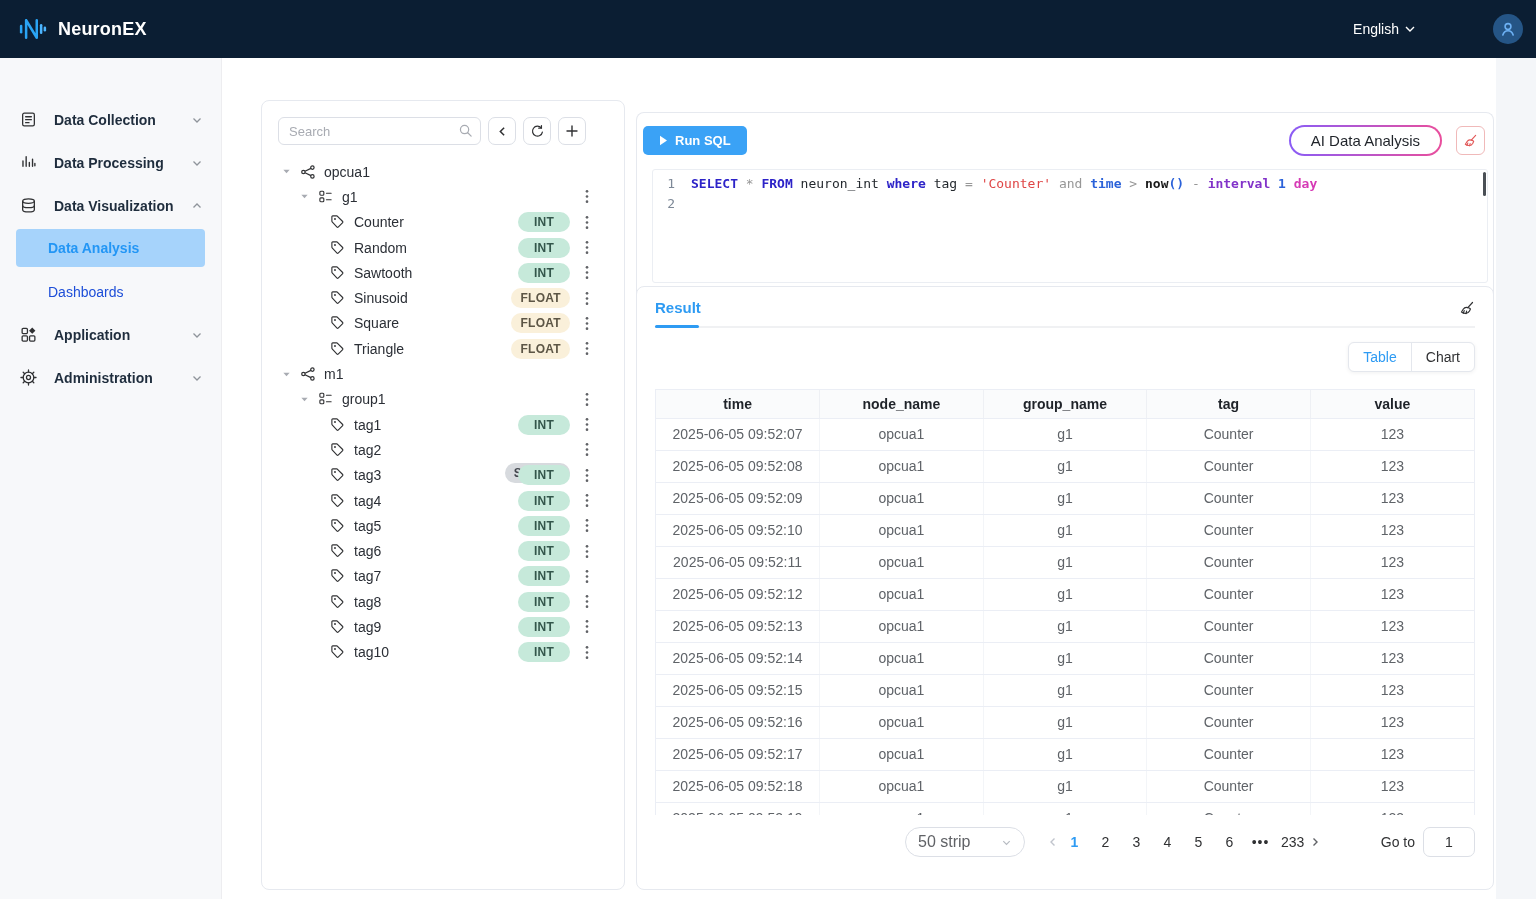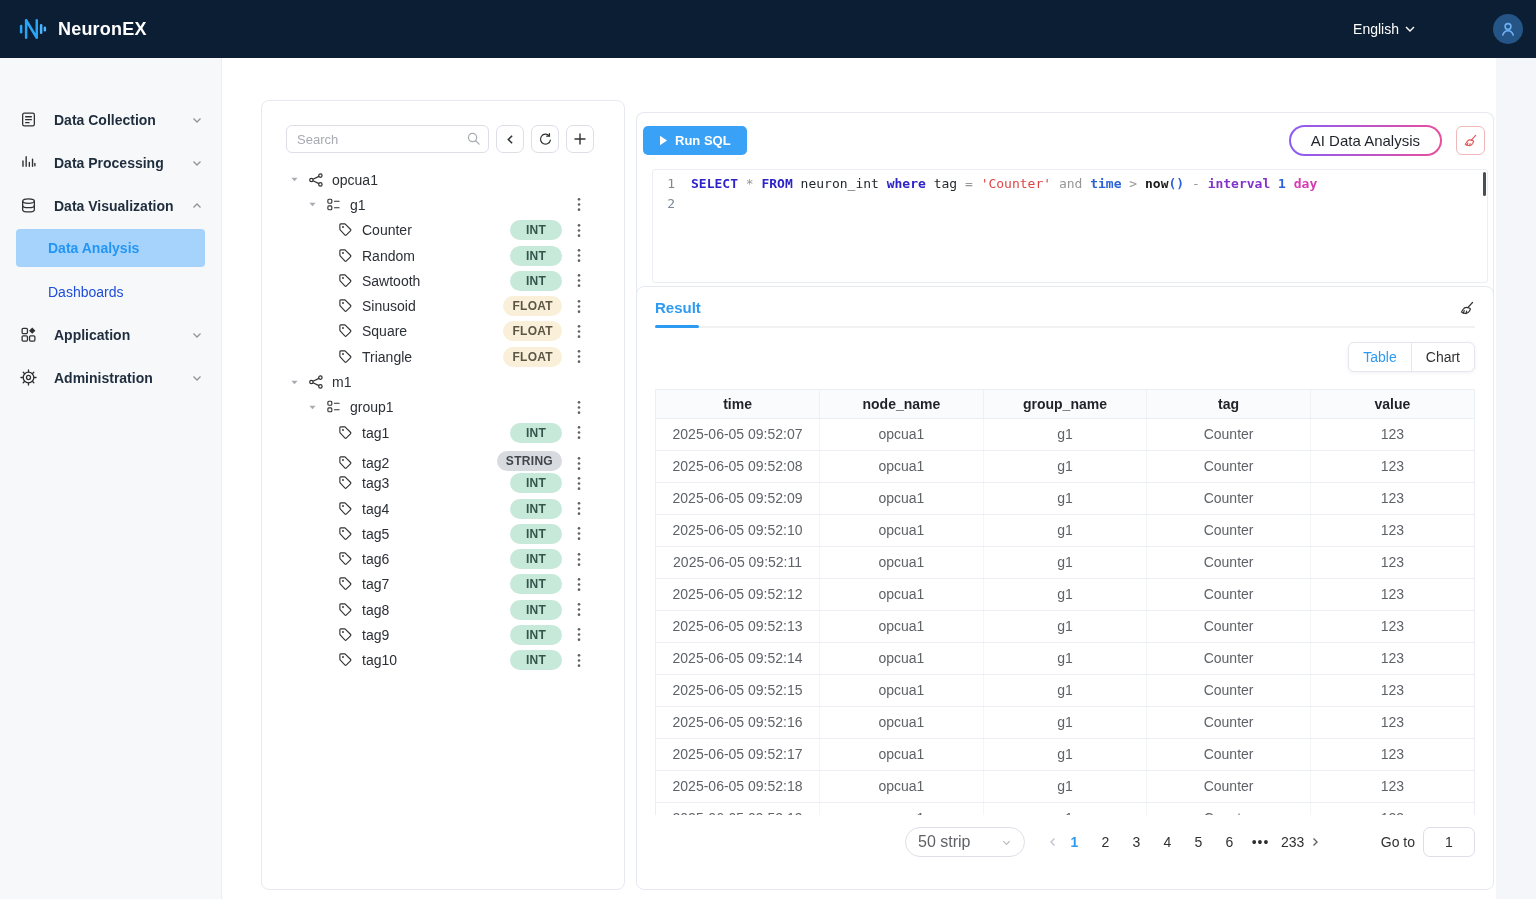--- a/index.html
+++ b/index.html
@@ -21,21 +21,21 @@
   .side-item .chev { margin-left:auto; color:#8f949b; display:flex; }
   .side-sub { height:43px; display:flex; align-items:center; padding-left:48px; font-size:14px; color:#1d4ed8; cursor:pointer; }
   .side-sub.active { height:38px; margin:2px 16px 3px 16px; padding-left:32px; border-radius:4px; background:#a6d3fb; color:#2396f5; font-weight:600; }
 
   .right-gutter { position:absolute; left:1496px; top:58px; width:40px; height:841px; background:#f4f6f9; }
   .gap-strip { position:absolute; left:636px; top:272px; width:858px; height:14px; background:#f1f3f6; }
 
   .card { position:absolute; background:#fff; border:1px solid #e6e9ef; border-radius:8px; }
 
   
-  .tree-card { left:261px; top:100px; width:364px; height:790px; padding:24px; }
+  .tree-card { left:261px; top:100px; width:364px; height:790px; padding:16px; }
   .tree-toolbar { display:flex; align-items:center; gap:7px; }
   .search-box { position:relative; width:203px; height:28px; }
   .search-box input { width:100%; height:100%; border:1px solid #dcdfe6; border-radius:6px; padding:0 28px 0 10px; font-size:13px; color:#303133; outline:none; font-family:"Liberation Sans",sans-serif; }
   .search-box input::placeholder { color:#a8abb2; }
   .search-box .sglass { position:absolute; right:8px; top:6px; color:#a8abb2; }
   .tool-btn { width:28px; height:28px; border:1px solid #dcdfe6; border-radius:7px; background:#fff; display:flex; align-items:center; justify-content:center; color:#303133; cursor:pointer; }
   .tree { margin-top:14px; }
   .tree-row { height:25.3px; display:flex; align-items:center; padding-right:14px; cursor:pointer; }
   .tree-row .caret { width:10px; display:flex; color:#a8abb2; margin-right:8px; flex:none; }
   .tree-row .nicon { width:16px; height:16px; display:flex; color:#303133; margin-right:8px; flex:none; }
@@ -480,21 +480,21 @@
       <span class="nlabel">tag1</span>
       <span class="badge INT">INT</span>
       <span class="kebab">
         <svg width="4" height="15" viewBox="0 0 4 16">
               <circle cx="2" cy="2.5" r="1.4" fill="currentColor"></circle>
               <circle cx="2" cy="8" r="1.4" fill="currentColor"></circle>
               <circle cx="2" cy="13.5" r="1.4" fill="currentColor"></circle>
             </svg>
       </span>
     </div>
-        <div class="tree-row" style="padding-left: 34px; align-items: flex-end;">
+        <div class="tree-row" style="padding-left: 34px;">
       <span class="caret" style="visibility: hidden;">
         <svg width="9" height="9" viewBox="0 0 10 10">
               <path d="M1.5 3l3.5 4 3.5-4z" fill="currentColor"></path>
             </svg>
       </span>
       <span class="nicon">
             <svg width="15" height="15" viewBox="0 0 16 16" fill="none" stroke="currentColor" stroke-width="1.2">
               <path d="M2 2.9c0-.5.4-.9.9-.9h4.3c.2 0 .5.1.6.3l5.7 5.7c.3.3.3.9 0 1.2l-4.8 4.8c-.3.3-.9.3-1.2 0L2.3 8.3A.9.9 0 0 1 2 7.7V2.9z"></path>
               <circle cx="5.3" cy="5.3" r="1" fill="currentColor" stroke="none"></circle>
             </svg>

